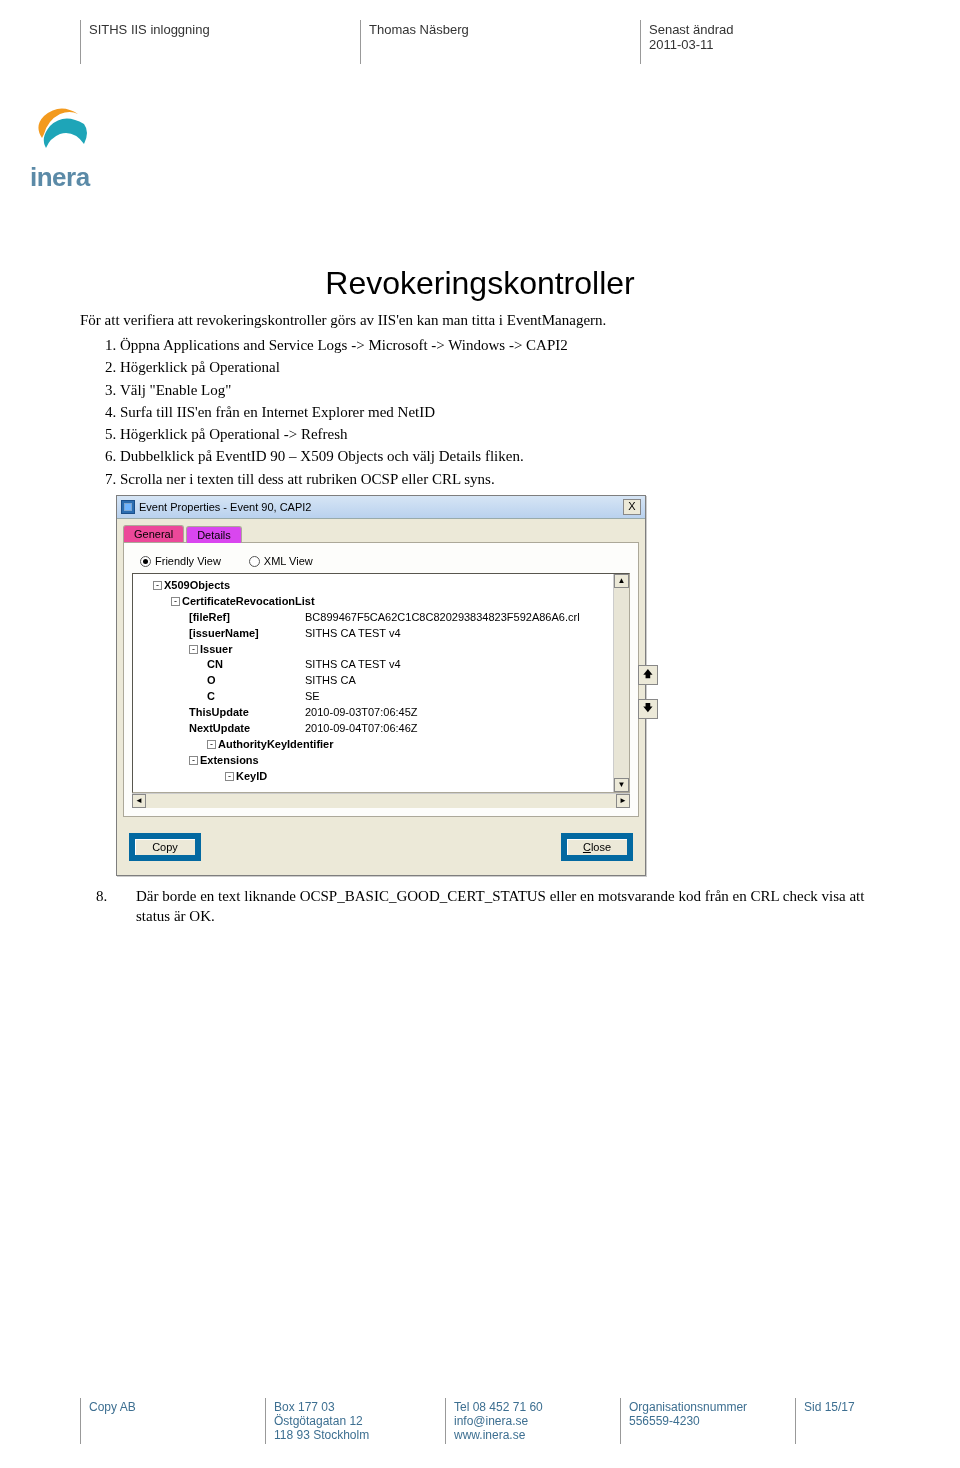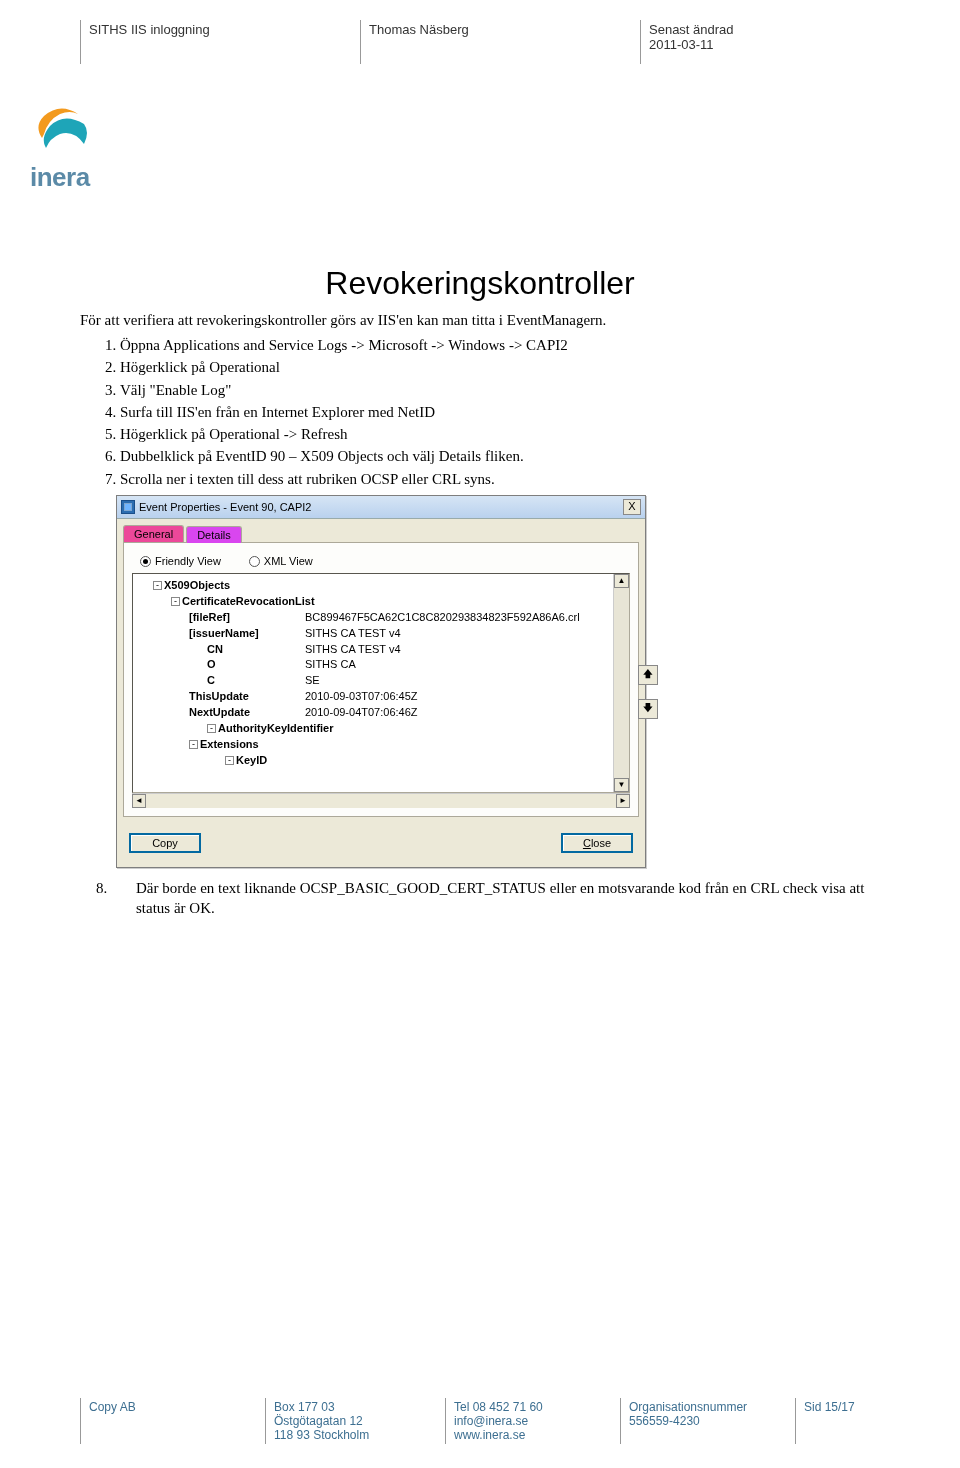--- a/index.html
+++ b/index.html
@@ -148,21 +148,21 @@
   .hbar .arrow { width:14px; border:1px solid #888; background:#ece9d8; display:flex; align-items:center; justify-content:center; font-size:8px;}
   .hbar .track { flex:1; }
   .side-arrows {
     position:absolute; right:-28px; top:92px; display:flex; flex-direction:column; gap:14px;
   }
   .sq-btn { width:20px; height:20px; border:1px solid #888; background:#ece9d8; display:flex; align-items:center; justify-content:center; font-size:10px;}
   .dialog-footer {
     display:flex; justify-content: space-between; padding: 10px 12px 14px 12px;
   }
   .btn {
-    border:2px solid #0369a1; background:#ece9d8; padding: 2px 0; width: 72px; text-align:center;
+    border:6px solid #0369a1; background:#ece9d8; padding: 2px 0; width: 72px; text-align:center;
     font-size:11px; box-shadow: inset 1px 1px 0 #fff;
   }
   .accel { text-decoration: underline; }
   .after-dialog {
     font-size: 15px;
     padding-left: 40px;
     text-indent: -20px;
     margin-left: 16px;
     line-height: 1.35;
   }
@@ -257,20 +257,24 @@
                 <div class="col-key ind2"><span class="minus">-</span><span class="bold">CertificateRevocationList</span></div>
                 <div class="col-val"></div>
               </div>
               <div class="tree-row">
                 <div class="col-key ind3"><span class="bold">[fileRef]</span></div>
                 <div class="col-val">BC899467F5CA62C1C8C820293834823F592A86A6.crl</div>
               </div>
               <div class="tree-row">
                 <div class="col-key ind3"><span class="bold">[issuerName]</span></div>
                 <div class="col-val">SITHS CA TEST v4</div>
+              </div>
+              <div class="tree-row">
+                <div class="col-key ind3"><span class="minus">-</span><span class="bold">Issuer</span></div>
+                <div class="col-val"></div>
               </div>
               <div class="tree-row">
                 <div class="col-key ind4"><span class="bold">CN</span></div>
                 <div class="col-val">SITHS CA TEST v4</div>
               </div>
               <div class="tree-row">
                 <div class="col-key ind4"><span class="bold">O</span></div>
                 <div class="col-val">SITHS CA</div>
               </div>
               <div class="tree-row">

